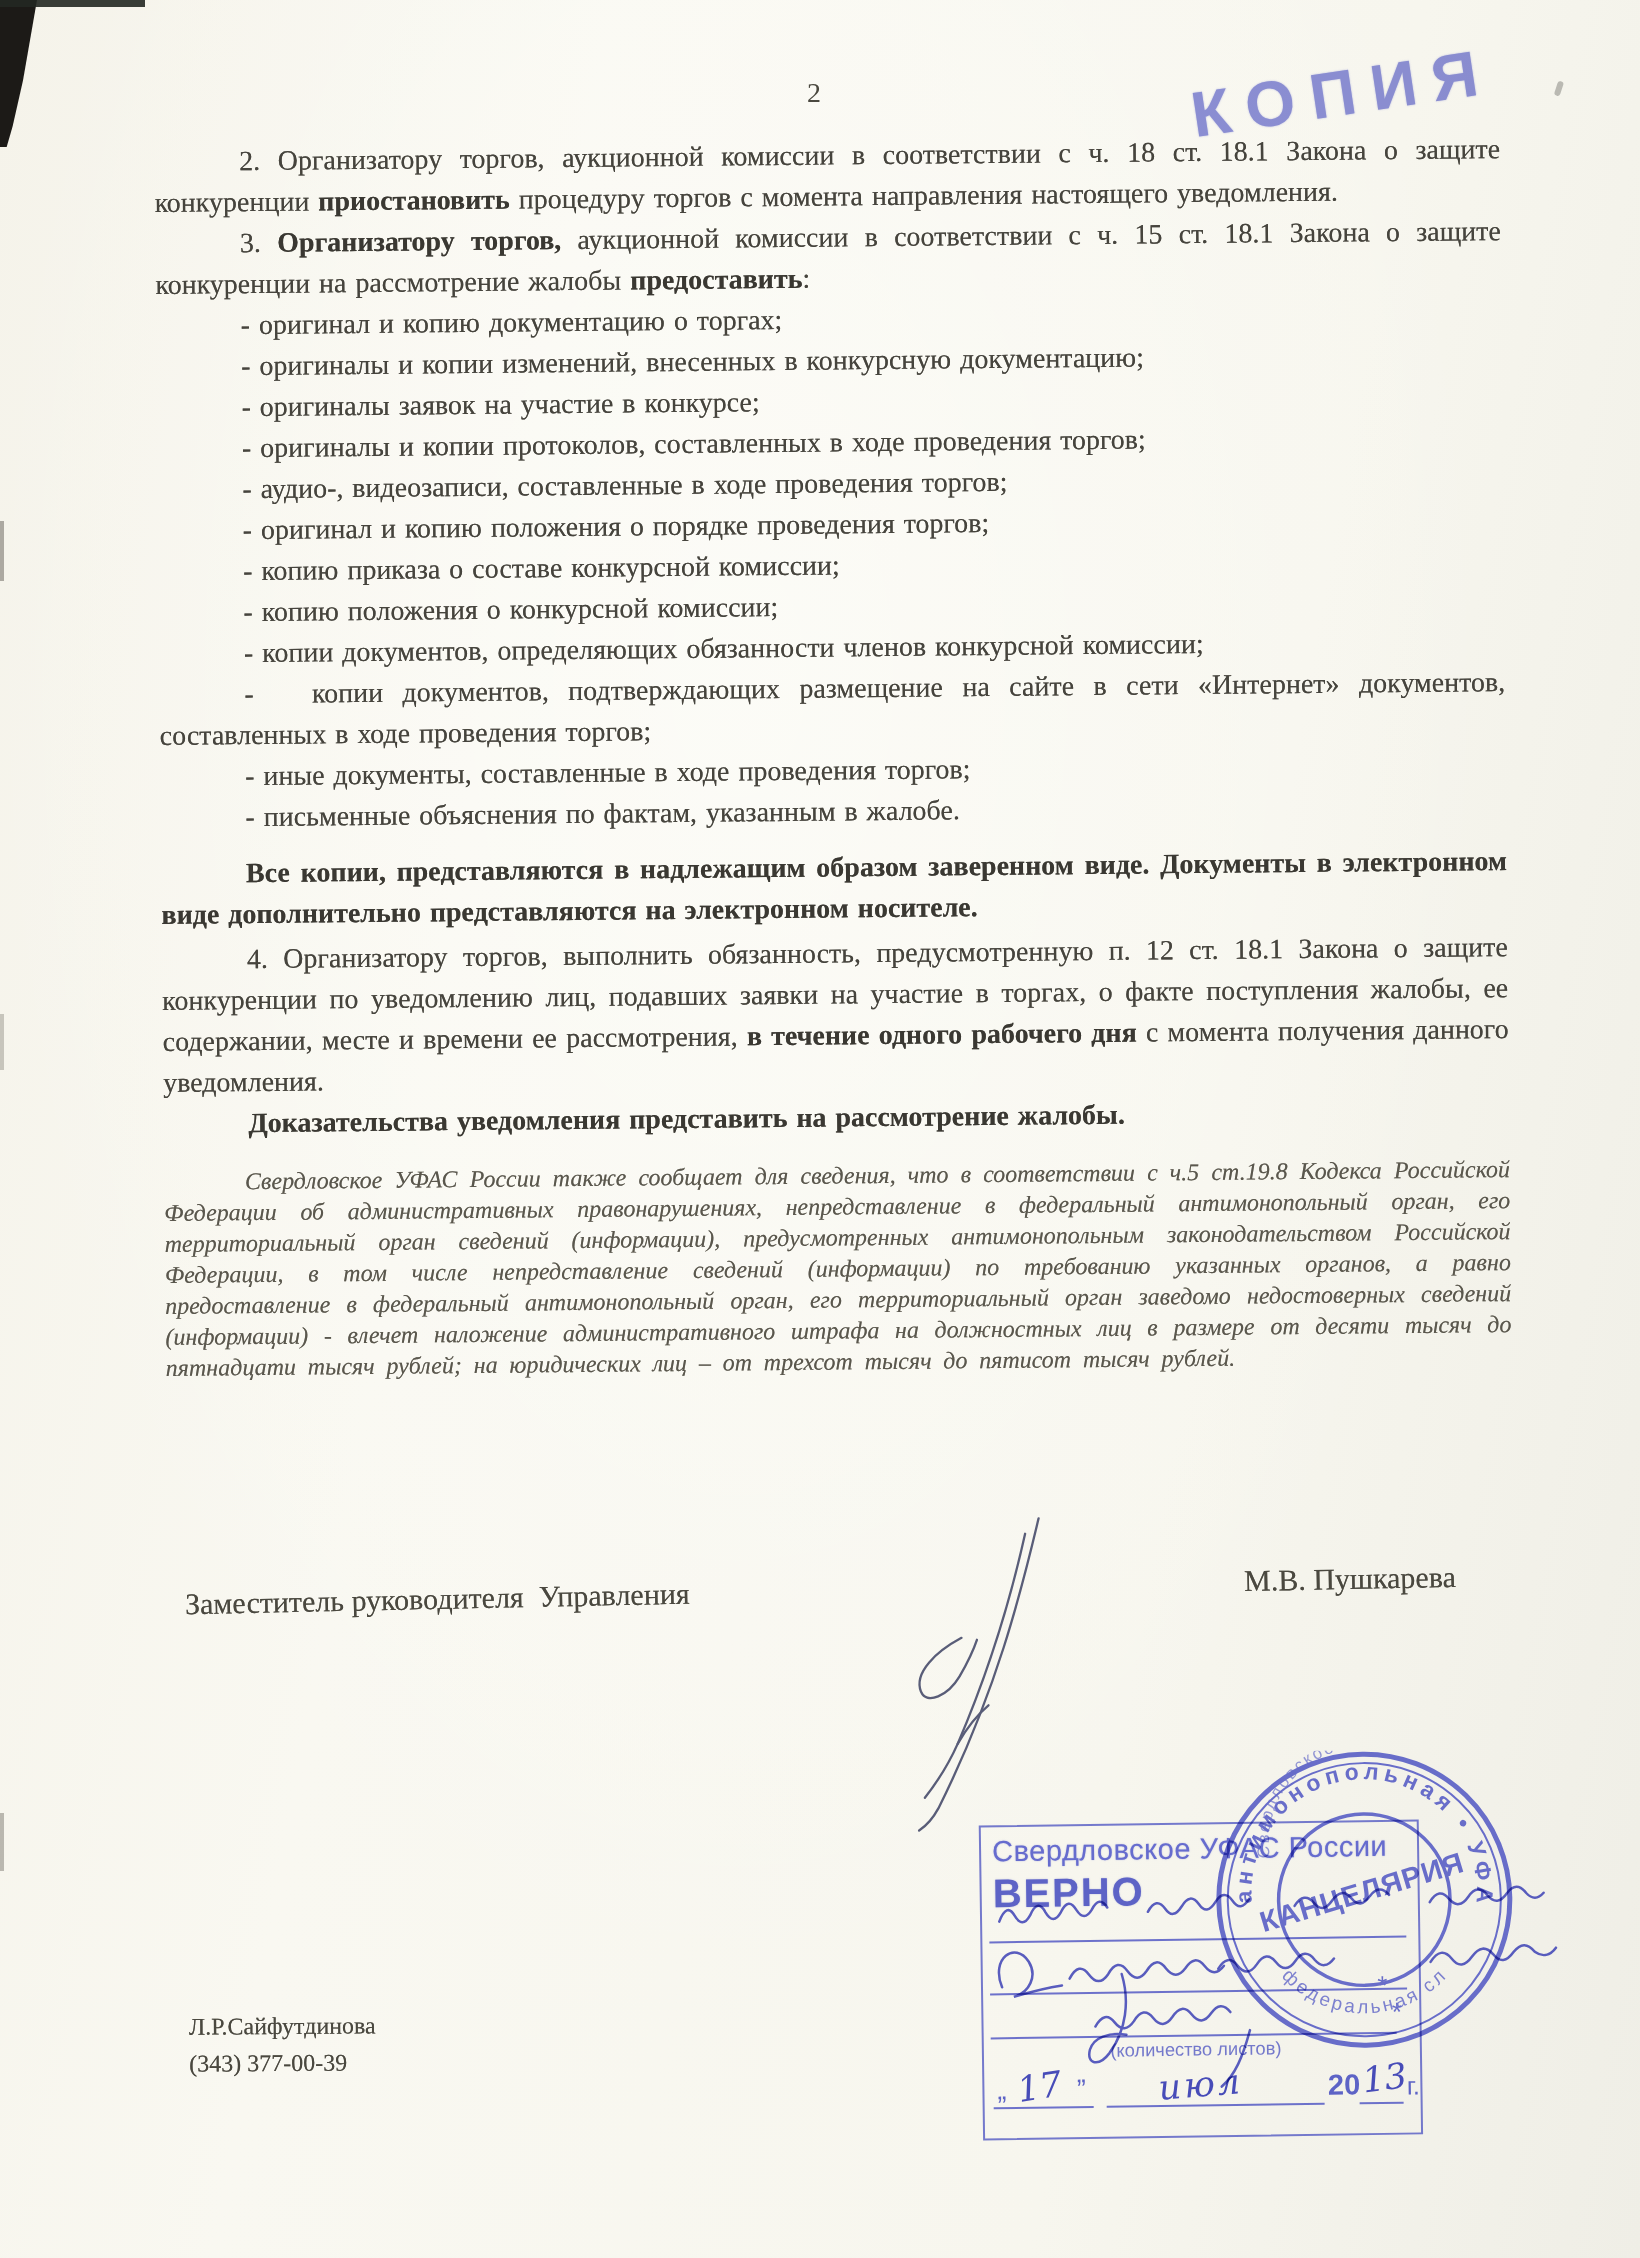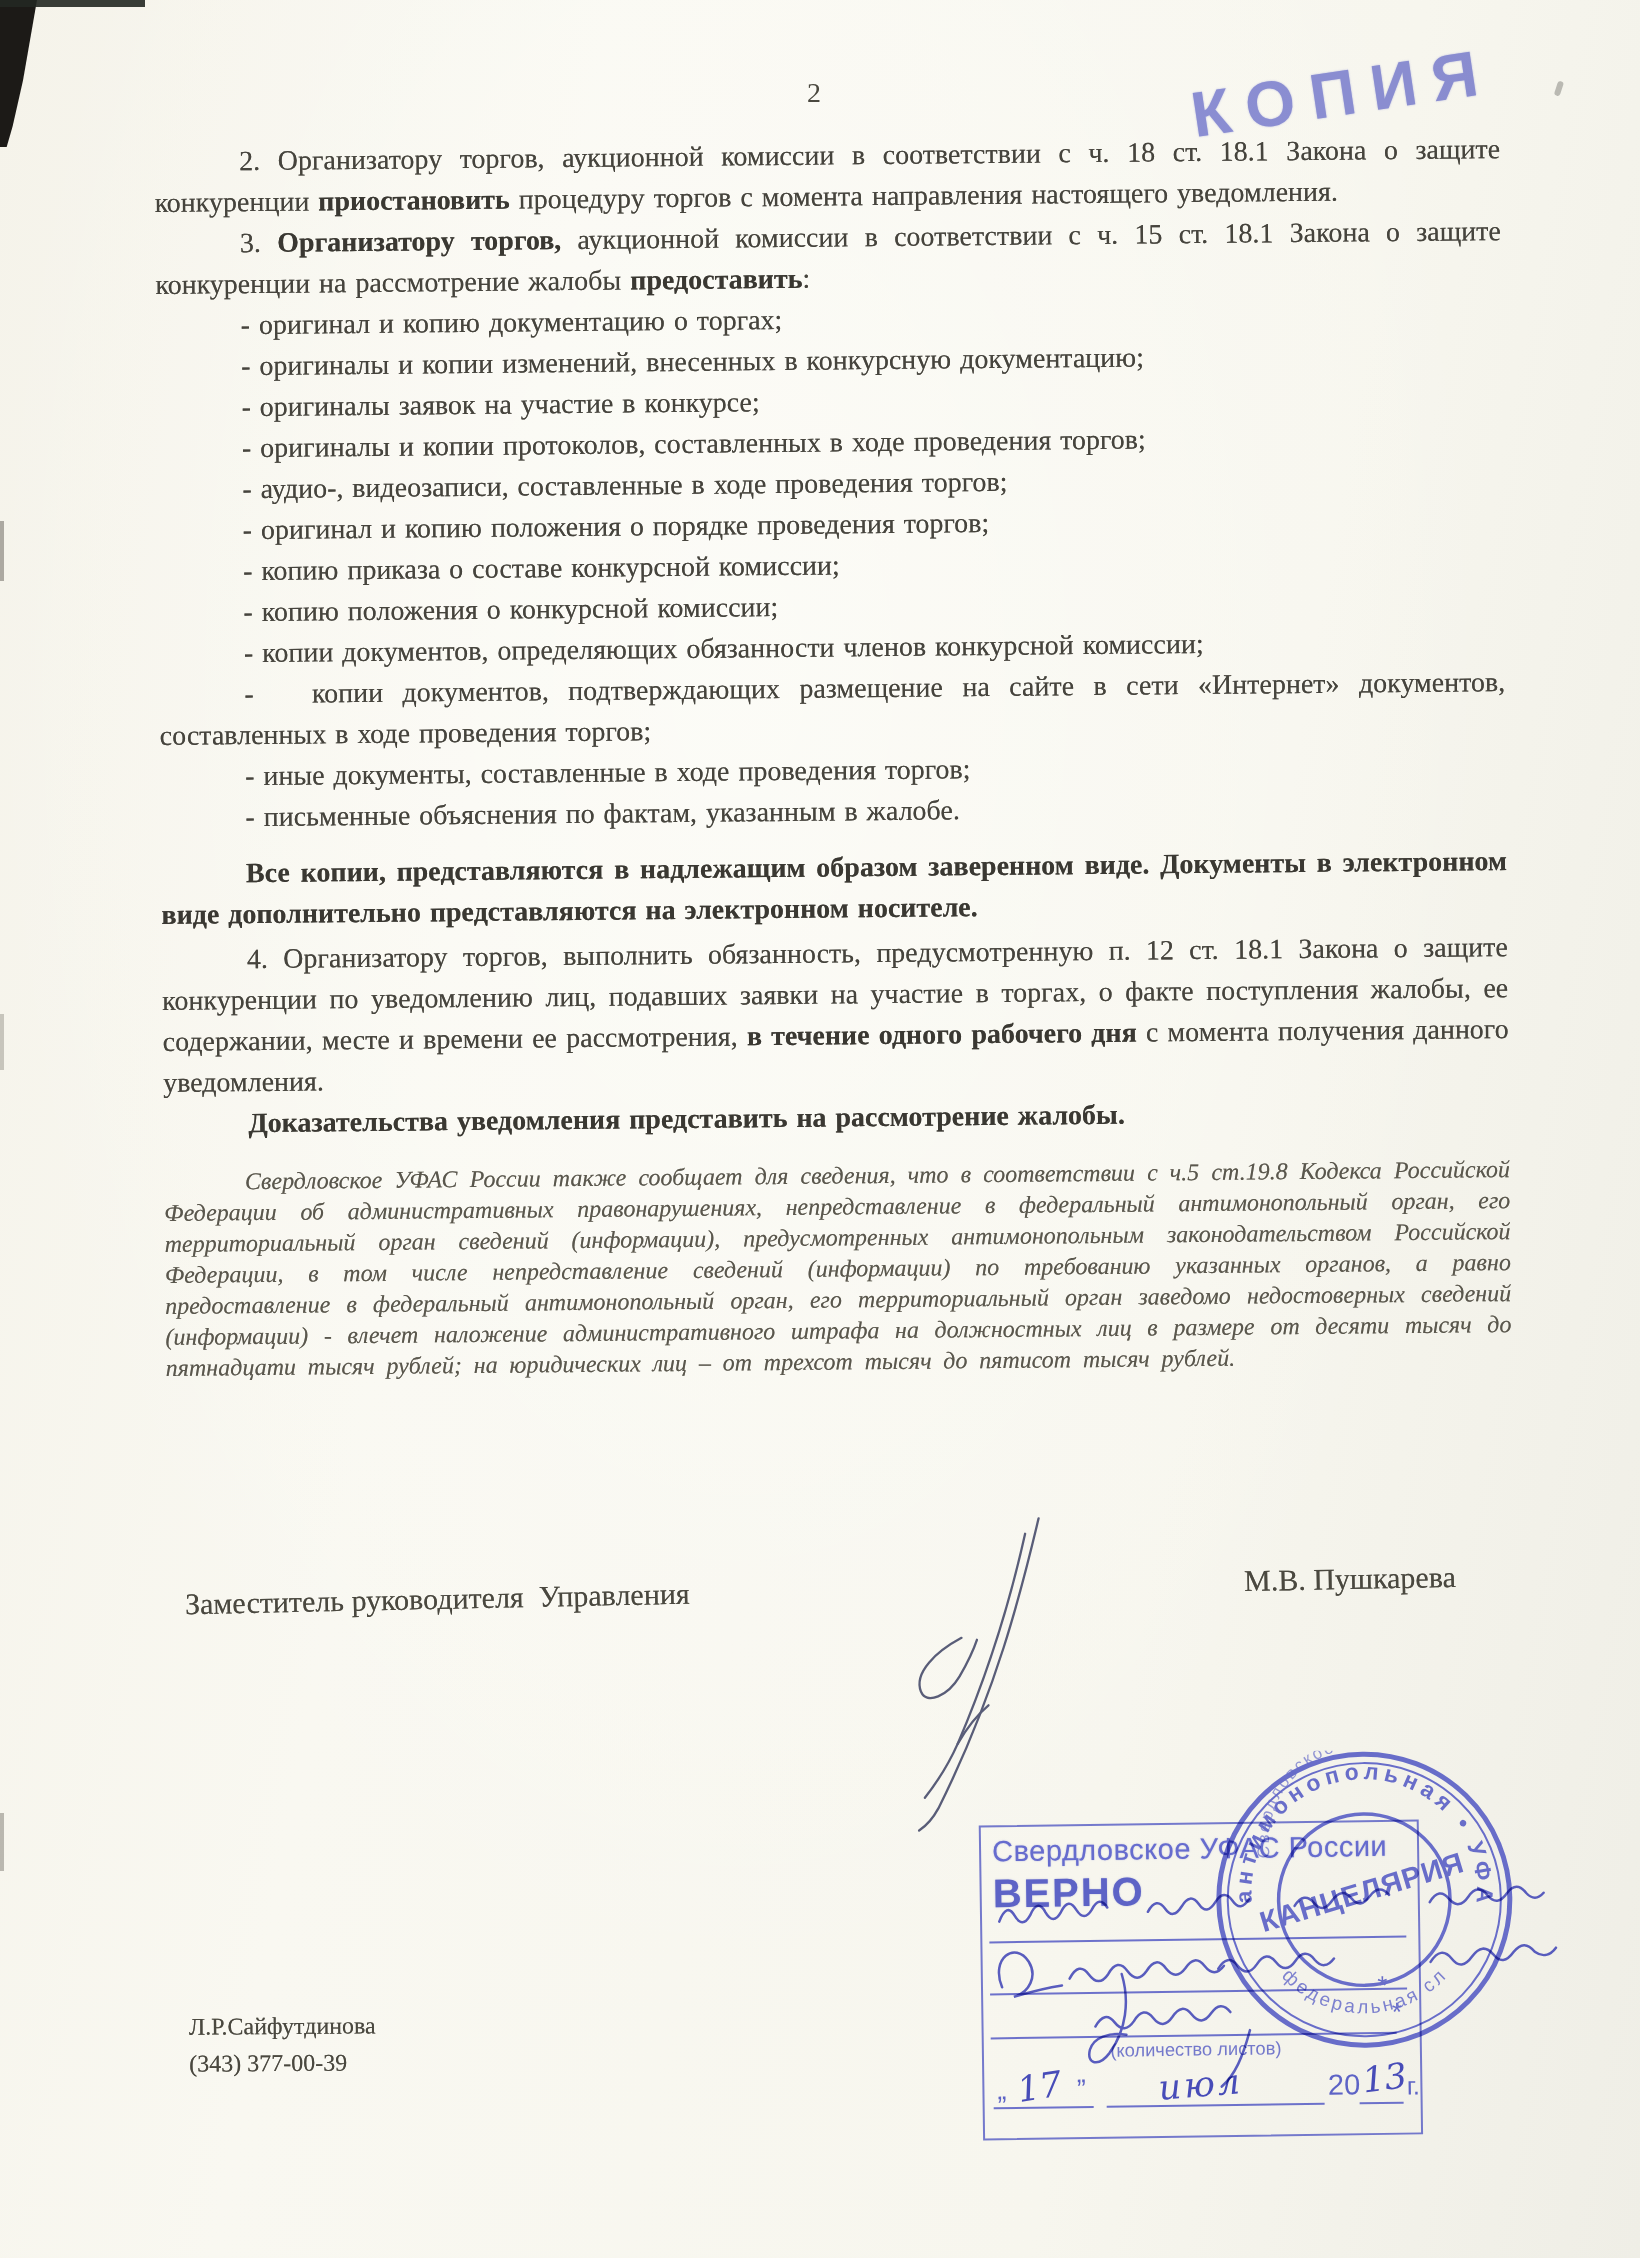--- a/index.html
+++ b/index.html
@@ -92,21 +92,21 @@
   .date-row{position:absolute;left:0;top:238px;width:436px;height:58px;
     font-family:"Liberation Sans", sans-serif;color:#5d63c6;}
   .dq{position:absolute;font-size:27px;top:9.7px;}
   .dq1{left:13.5px;} .dq2{left:93px;}
   .du1{position:absolute;left:9.7px;top:42px;width:100px;border-bottom:2.4px solid rgba(93,99,198,.9);}
   .du2{position:absolute;left:122px;top:42px;width:218px;border-bottom:2.4px solid rgba(93,99,198,.9);}
   .du3{position:absolute;left:375px;top:42px;width:44px;border-bottom:2.4px solid rgba(93,99,198,.9);}
   .hw{font-family:"DejaVu Serif", serif;font-style:italic;color:#474cb8;}
   .d-day{position:absolute;left:33px;top:1.9px;font-size:35px;transform:rotate(-8deg);}
   .d-month{position:absolute;left:174px;top:1.9px;font-size:35px;transform:rotate(-4deg);letter-spacing:2.9px;}
-  .d-yearp{position:absolute;left:344px;top:7.7px;font-size:29px;}
+  .d-yearp{position:absolute;left:344px;top:7.7px;font-size:29px;font-weight:bold;}
   .d-years{position:absolute;left:378px;top:-1.9px;font-size:35px;transform:rotate(-6deg);}
   .d-era{position:absolute;left:423px;top:11.6px;font-size:25px;}
   .handwriting{position:absolute;left:9.7px;top:116px;width:649px;height:290px;mix-blend-mode:multiply;}
   .round-stamp{position:absolute;left:249px;top:0;width:299px;height:299px;mix-blend-mode:multiply;opacity:.9;}
 </style>
 </head>
 <body>
 
 <div class="page">
 

